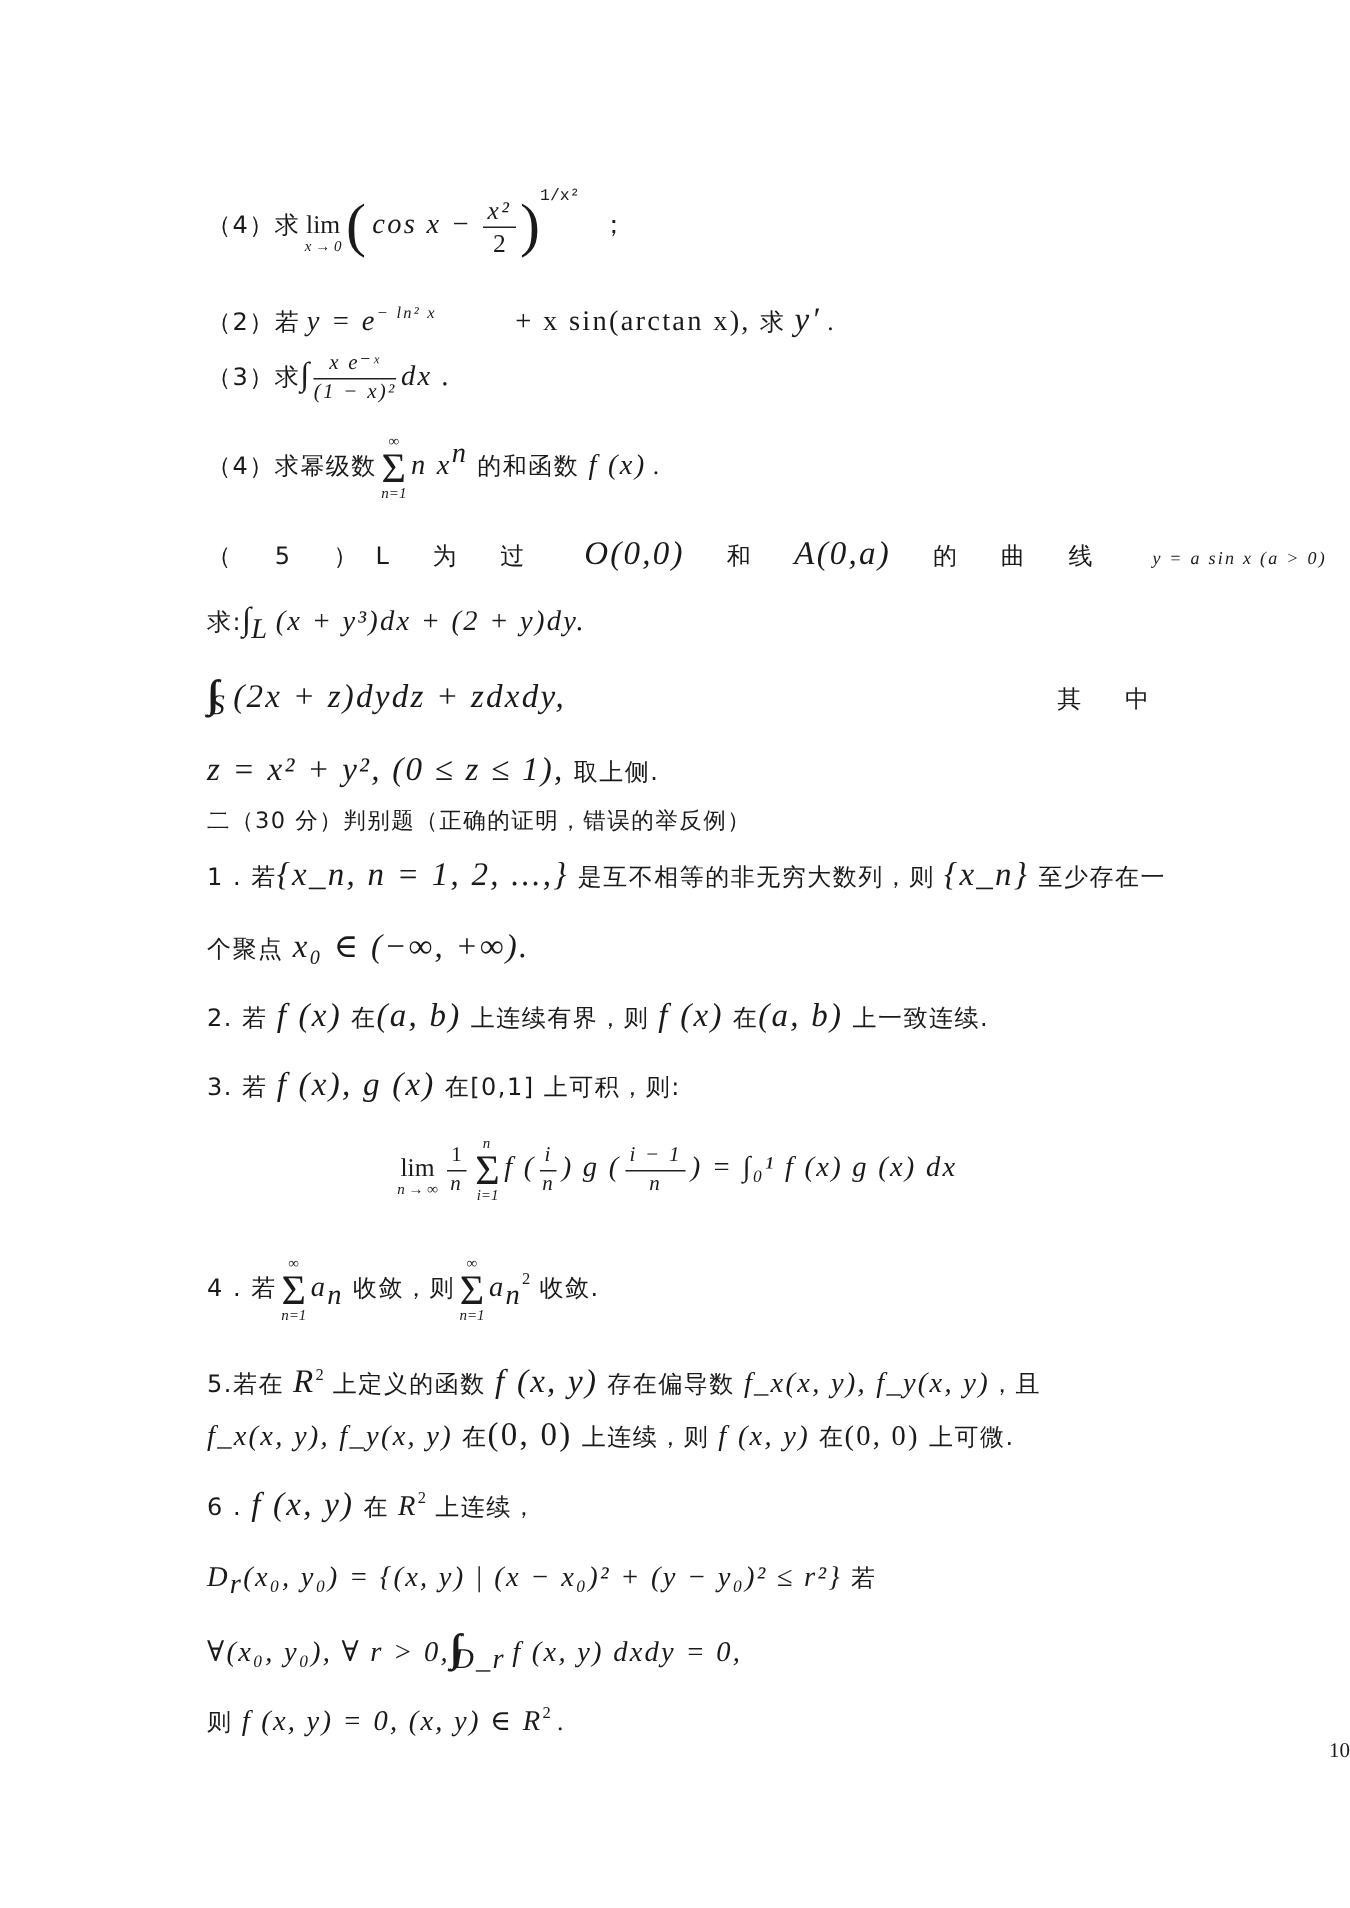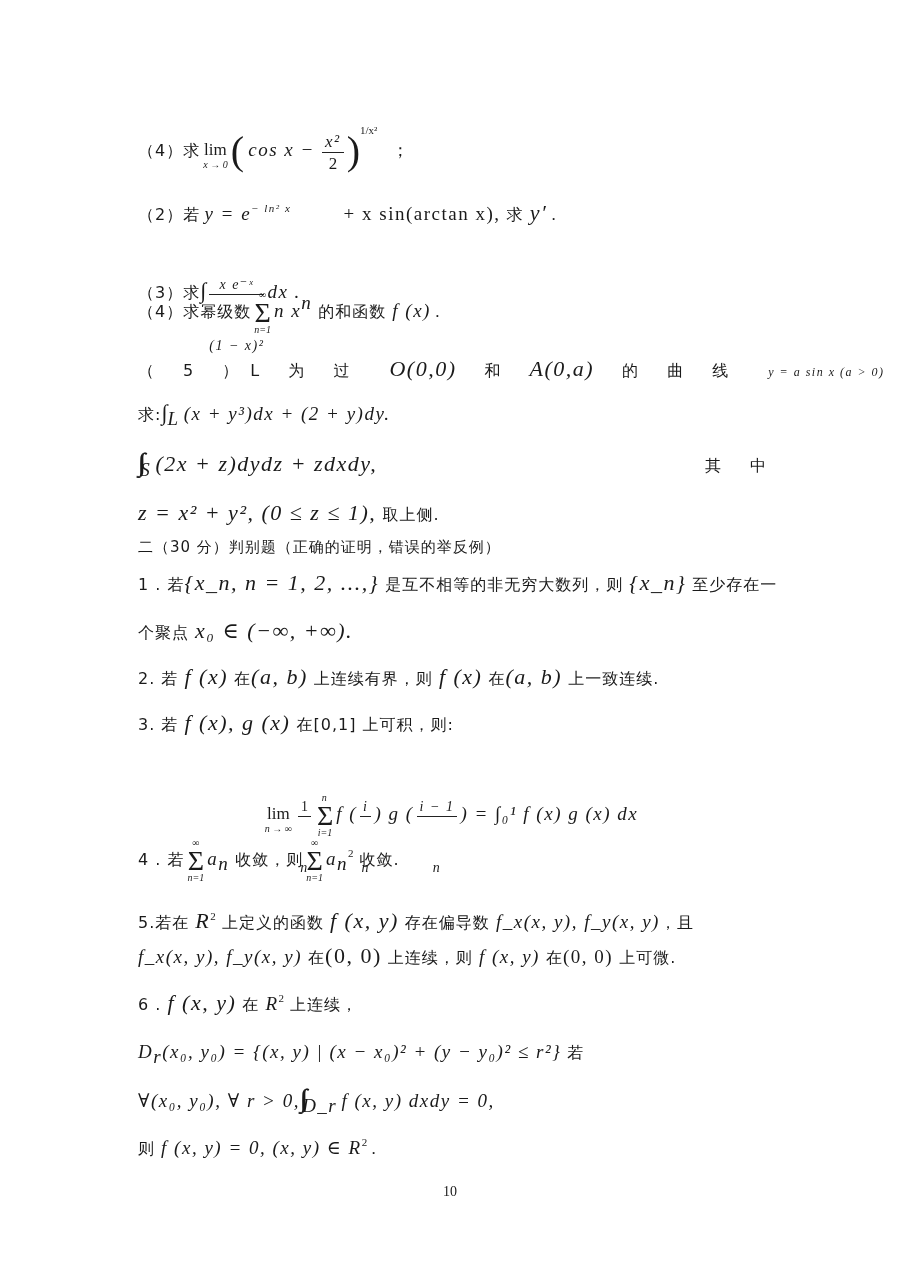--- a/index.html
+++ b/index.html
@@ -11,39 +11,39 @@
   .r { font-style:normal;margin-left:46px; }
   .big { font-size:22px; }
   sup { font-size:11px; vertical-align:8px; line-height:0; }
   sub { font-size:11px; vertical-align:-5px; line-height:0; }
   .lim { display:inline-block; text-align:center; vertical-align:-12px; margin:0 3px; }
   .lim .top { display:block; font-size:17px; font-style:normal; }
   .lim .bot { display:block; font-size:10px; font-style:italic; margin-top:2px; }
   .frac { display:inline-block; text-align:center; vertical-align:middle; margin:0 3px; }
   .frac .num { display:block; border-bottom:1px solid #222; padding:0 3px 2px; font-size:17px; }
   .frac .den { display:block; padding-top:2px; font-size:17px; }
-  .frac.sm .num, .frac.sm .den { font-size:14px;margin-top:42px; }
+  .frac.sm .num, .frac.sm .den { font-size:14px; }
   .sum { display:inline-block; text-align:center; vertical-align:-16px; margin:0 3px; font-style:normal; }
   .sum .s-top { display:block; font-size:10px; }
   .sum .s-sym { display:block; font-size:28px; line-height:0.9; }
   .sum .s-bot { display:block; font-size:10px; font-style:italic; }
   .paren { font-size:40px; font-weight:100; vertical-align:-8px; font-style:normal; }
   .int { font-size:22px; font-style:normal; }
   .iint { font-size:26px; font-style:normal; letter-spacing:-6px; }
   .spread { letter-spacing:12px; }
-  .pagenum { position:absolute; top:1184px; left:0; width:900px; text-align:center; font-size:14px; }
+  .pagenum { position:absolute; top:1160px; left:0; width:900px; text-align:right; font-size:14px; }
   .center { left:0; width:900px; text-align:center; }
 </style>
 </head>
 <body>
 
 <div class="line" style="top:130px;">
   <span class="cn">（4）求</span><span class="lim"><span class="top">lim</span><span class="bot">x → 0</span></span><span class="paren">(</span>
   <span class="m">cos x −</span>
-  <span class="frac"><span class="num m">x²</span><span class="den">2</span></span><span class="paren">)</span><sup style="vertical-align:22px;">1/x²</sup>
+  <span class="frac"><span class="num m">x²</span><span class="den">2</span></span><span class="paren">)</span><sup style="vertical-align:22px;font-family:Liberation Mono, monospace;">1/x²</sup>
   <span style="margin-left:10px;">；</span>
 </div>
 
 <div class="line" style="top:202px;">
   <span class="cn">（2）若</span>
   <span class="m"><span>y = e</span><sup>− ln² x</sup><span class="r"> + x sin(arctan x),</span></span><span class="cn"> 求 </span><span class="m big">y′</span><span> .</span>
 </div>
 
 <div class="line" style="top:236px;">
   <span class="cn">（3）求</span><span class="int">∫</span><span class="frac sm"><span class="num m">x e⁻ˣ</span><span class="den m">(1 − x)²</span></span><span class="m">dx .</span>

